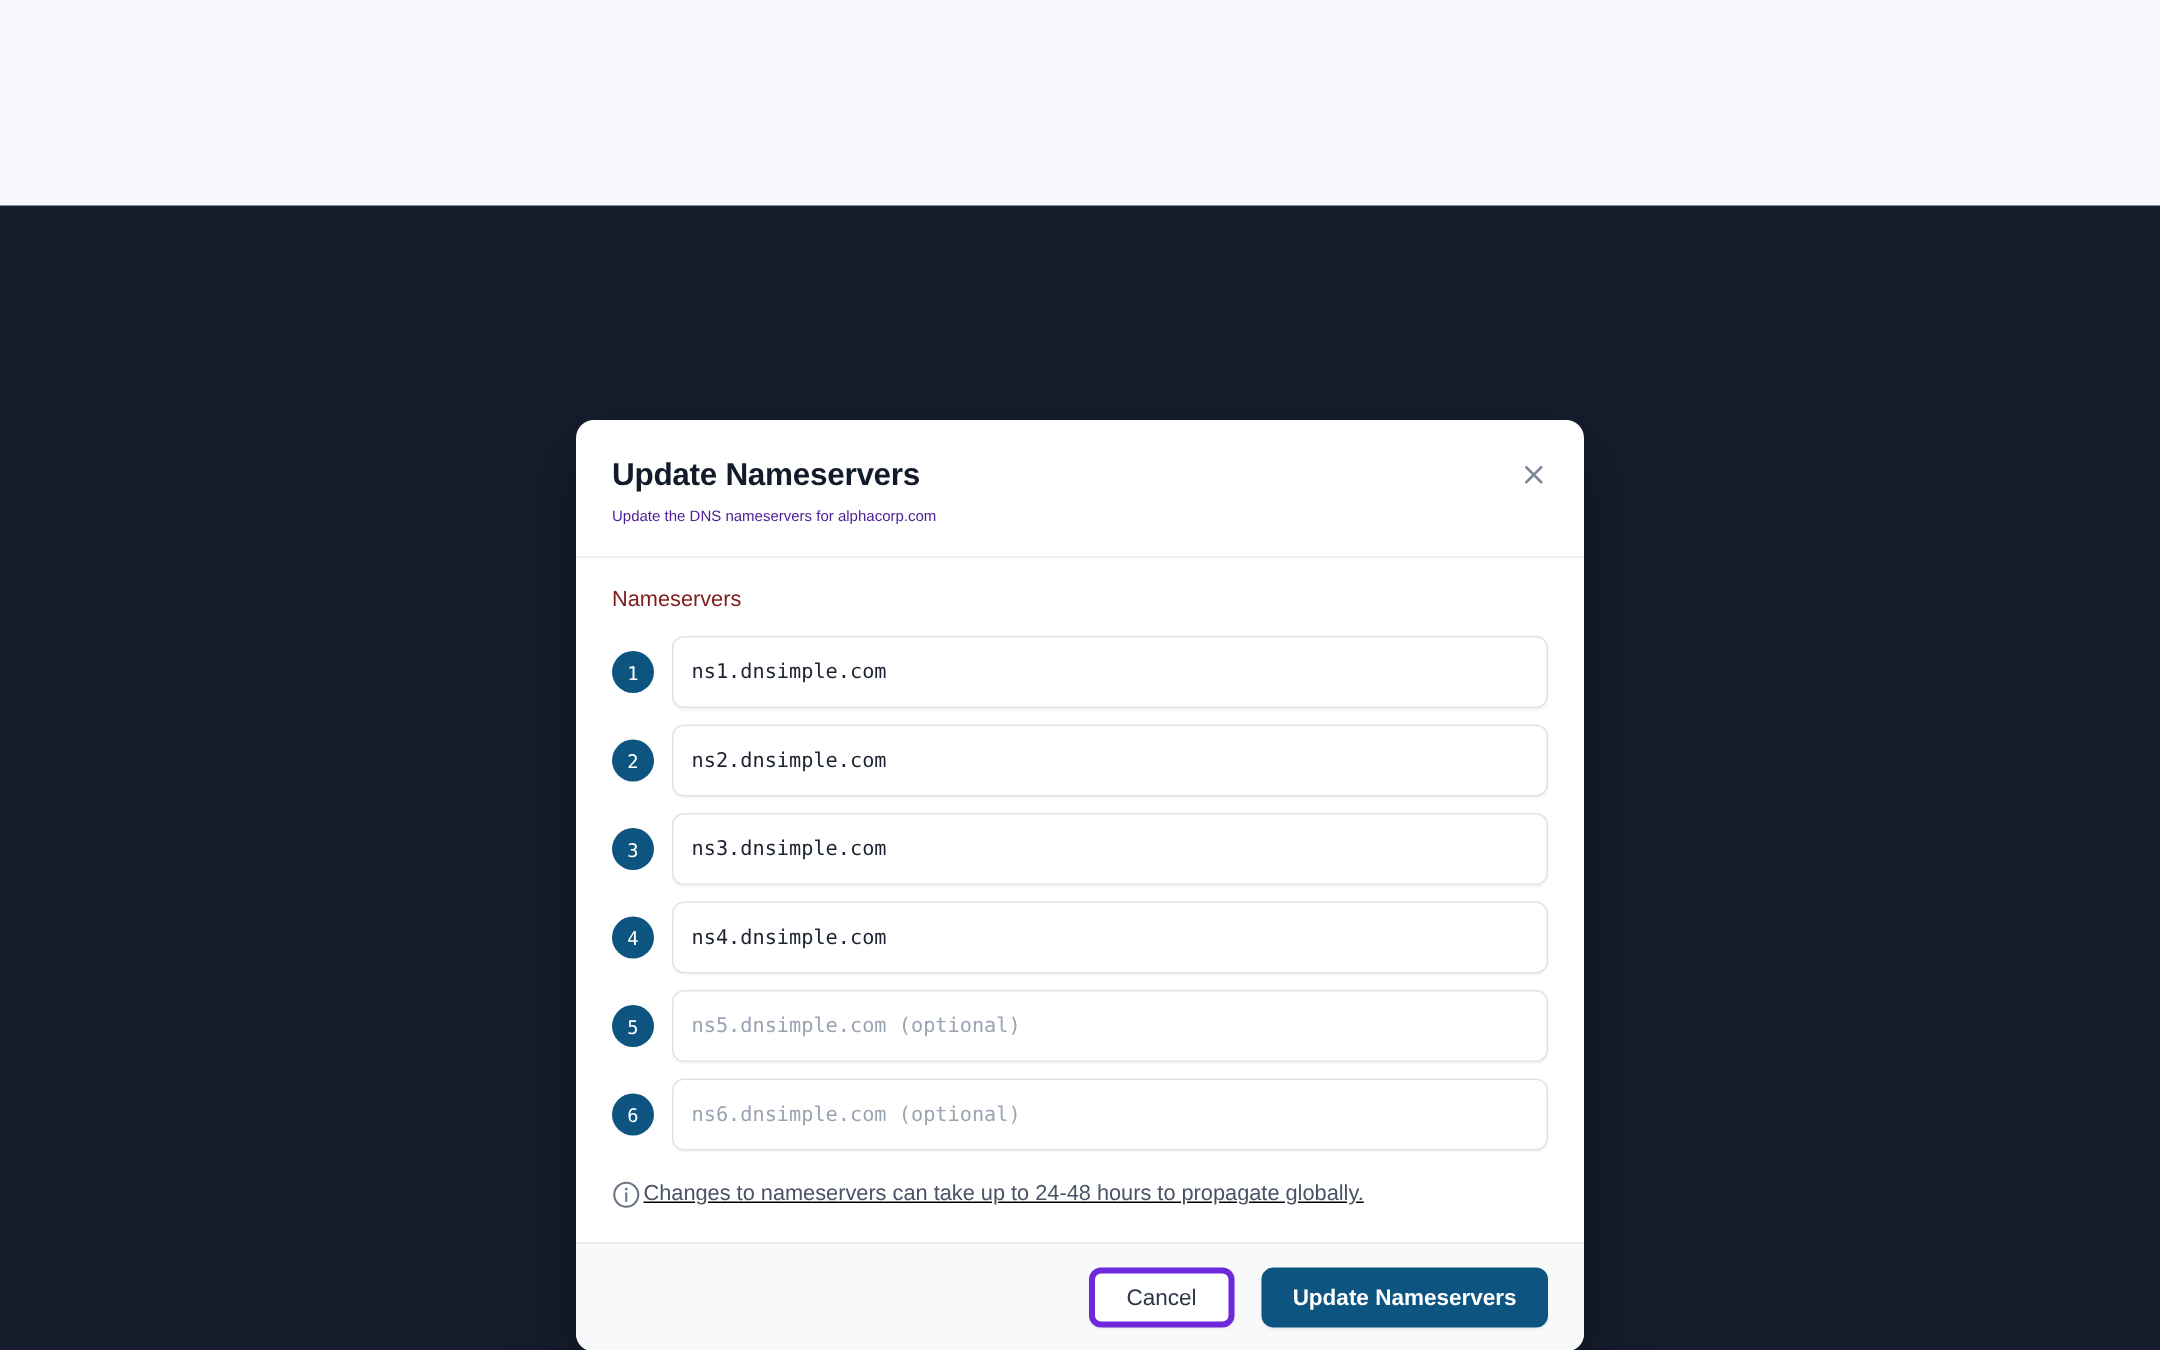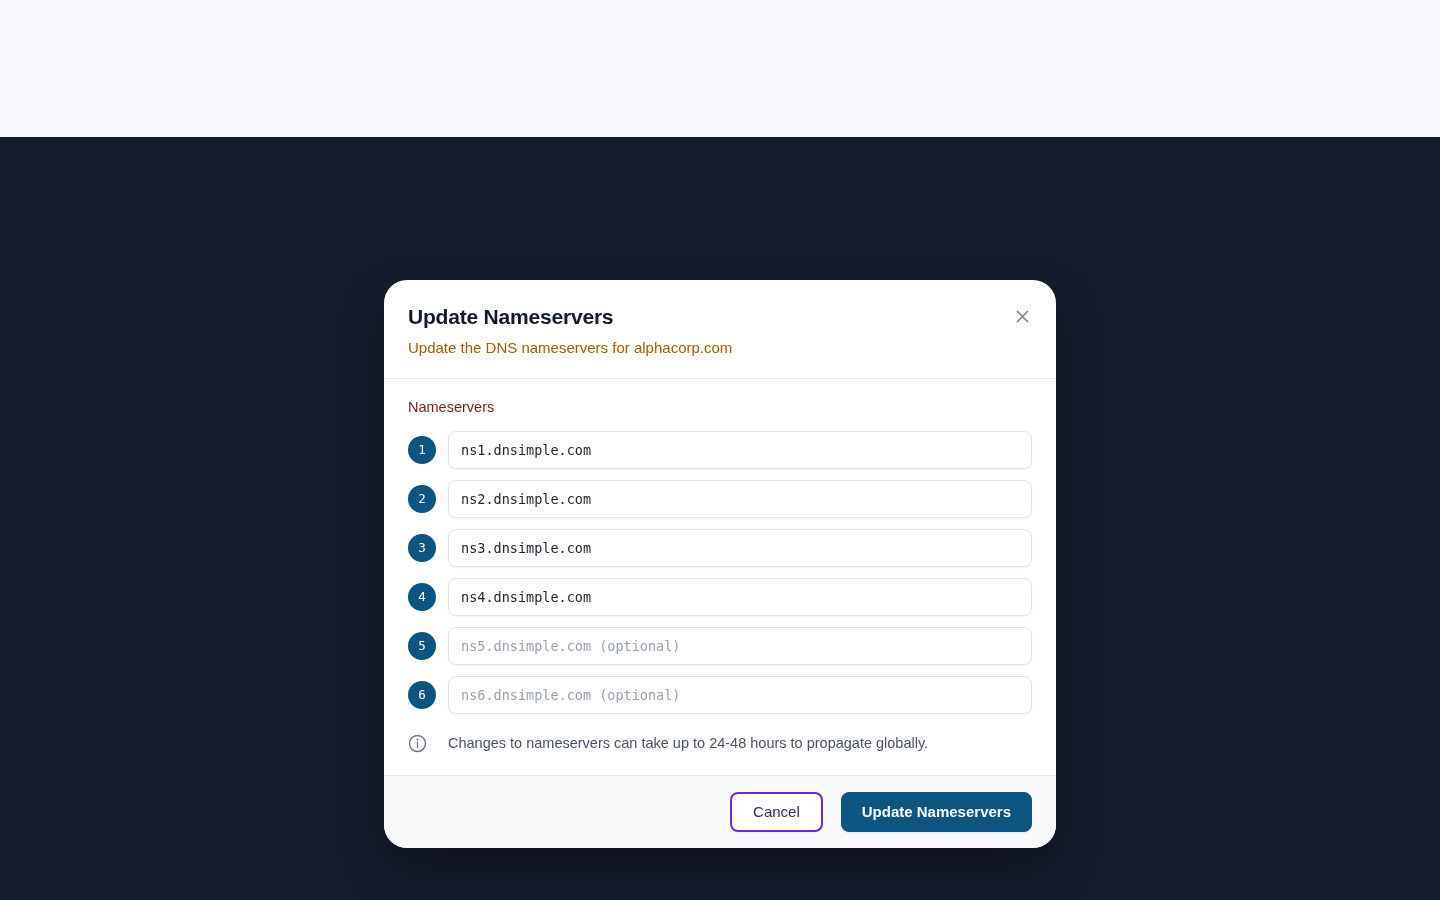--- a/index.html
+++ b/index.html
@@ -34,43 +34,43 @@
     background: #151c2c;
   }
 
   
   .modal {
     position: absolute;
     left: 384px;
     top: 280px;
     width: 672px;
     background: #ffffff;
-    border-radius: 23px;
+    border-radius: 12px;
     box-shadow: 0 20px 45px rgba(0,0,0,0.35);
     overflow: hidden;
   }
 
   .modal-header {
     padding: 24px 24px 20px 24px;
     border-bottom: 1px solid #e8eaef;
     position: relative;
   }
 
   .modal-title {
     font-size: 21px;
     font-weight: bold;
     color: #131b2b;
     letter-spacing: -0.2px;
     line-height: 1.2;
   }
 
   .modal-subtitle {
     margin-top: 9px;
-    font-size: 15px;
-    color: #a16207;
+    font-size: 10px;
+    color: #4c1d95;
     line-height: 1.3;
   }
 
   .close-button {
     position: absolute;
     top: 22px;
     right: 20px;
     width: 28px;
     height: 28px;
     display: flex;
@@ -124,38 +124,39 @@
     font-family: "DejaVu Sans Mono", monospace;
     font-size: 12.5px;
     display: flex;
     align-items: center;
     justify-content: center;
     user-select: none;
   }
 
   .ns-input {
     flex: 1 1 auto;
-    height: 38px;
+    height: 48px;
     border: 1px solid #dfe3e9;
     border-radius: 8px;
     background: #ffffff;
     padding: 0 12px;
     font-family: "DejaVu Sans Mono", monospace;
     font-size: 13.5px;
     color: #1c2330;
     box-shadow: 0 1px 2px rgba(16,24,40,0.05);
     outline: none;
   }
   .ns-input::placeholder { color: #9aa3b2; }
 
   .info-note {
     margin-top: 20px;
     display: flex;
     align-items: center;
-    gap: 21px;
+    gap: 2px;
+    text-decoration: underline;
   }
   .info-note-text {
     font-size: 14.5px;
     color: #4a5365;
     line-height: 1.3;
   }
   .info-icon svg { display: block; }
 
   
   .modal-footer {
@@ -170,21 +171,21 @@
   .btn {
     height: 40px;
     border-radius: 8px;
     font-size: 15px;
     cursor: pointer;
     font-family: "Liberation Sans", sans-serif;
   }
 
   .btn-cancel {
     background: #ffffff;
-    border: 2px solid #6d28d9;
+    border: 4px solid #6d28d9;
     color: #2b3648;
     padding: 0 21px;
     box-shadow: 0 1px 2px rgba(16,24,40,0.05);
   }
 
   .btn-primary {
     background: #0d5580;
     border: 1px solid #0d5580;
     color: #ffffff;
     font-weight: bold;

